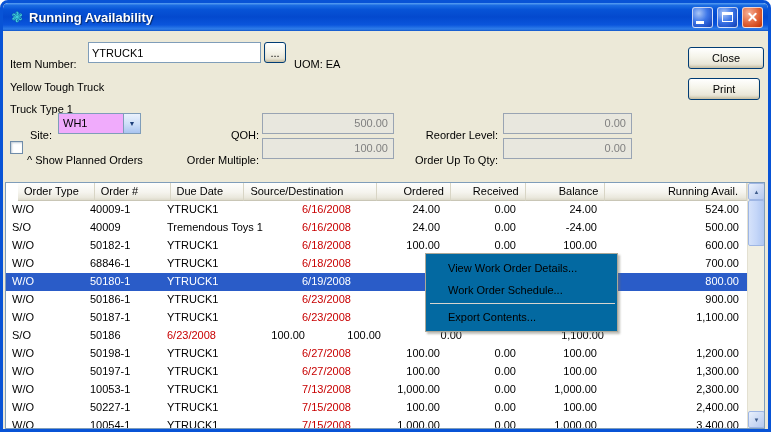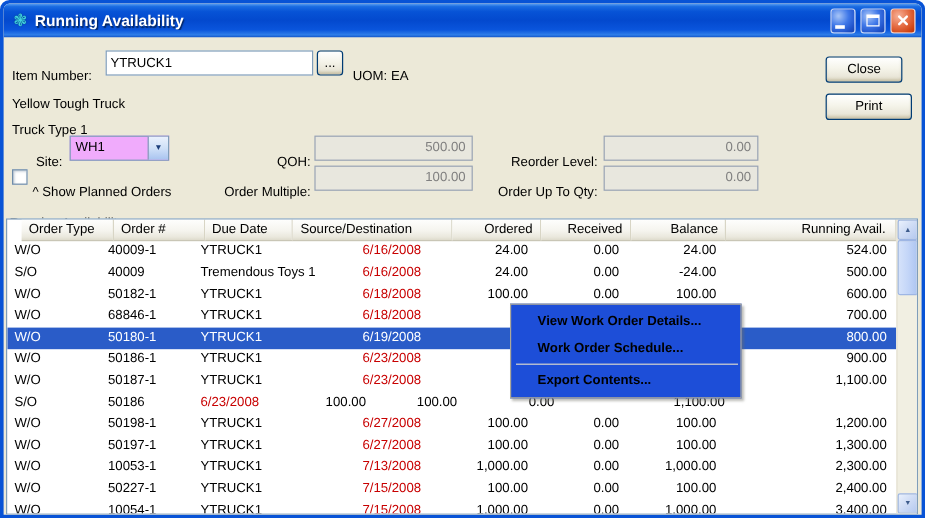--- a/index.html
+++ b/index.html
@@ -119,23 +119,22 @@
   }
   .sb-btn.up { top: 0; } .sb-btn.down { bottom: 0; }
   .sb-thumb {
     position: absolute; left: 0; top: 17px; width: 17px; height: 46px;
     border: 1px solid #9EB6E4; border-radius: 2px;
     background: linear-gradient(90deg, #D5E2FA 0%, #C4D6F8 50%, #AEC6F1 100%);
   }
 
   .ctx-menu {
     position: absolute; left: 422px; top: 222px; width: 193px; z-index: 10;
-    background: #1d4ed8; border: 1px solid #ACA899; padding: 3px 0;
+    background: #0369a1; border: 1px solid #ACA899; padding: 3px 0;
     box-shadow: 2px 2px 2px rgba(110,110,100,.45);
-    font-weight: bold;
   }
   .menu-item { height: 22px; line-height: 22px; padding-left: 22px; color: #000; white-space: nowrap; }
   .menu-sep { height: 1px; background: #D7D5CE; margin: 2px 2px 2px 4px; }
 </style>
 </head>
 <body style="--titlebar-blue: #0853D6; --selection: #2A5CC8; --date-red: #C80000; --form-bg: #ECE9D8;">
 
 <div class="window">
 
   <div class="titlebar">
@@ -151,21 +150,21 @@
         <span class="g-close"></span>
       </span>
   </div>
 
   <div class="content">
 
     <span class="lbl" style="left:7px; top:15px;">Item Number:</span>
     <input class="txt" style="left: 85px; top: 11px; width: 173px;" value="YTRUCK1">
     <span class="xp-btn" style="left:261px; top:11px; width:22px; height:21px;">...</span>
     <span class="lbl" style="left:291px; top:15px;">UOM: EA</span>
-    <span class="xp-btn" style="left:685px; top:16px; width:64px; height:22px;">Close</span>
+    <span class="xp-btn" style="left:685px; top:16px; width:76px; height:22px;">Close</span>
 
     <span class="lbl" style="left:7px; top:38px;">Yellow Tough Truck</span>
     <span class="lbl" style="left:7px; top:60px;">Truck Type 1</span>
     <span class="xp-btn" style="left:685px; top:47px; width:72px; height:22px;">Print</span>
 
     <span class="lbl" style="left:27px; top:86px;">Site:</span>
     <div class="combo" style="left:55px; top:82px; width:83px;">
       <span class="combo-text">WH1</span>
       <span class="combo-arrow">▼</span>
     </div>

